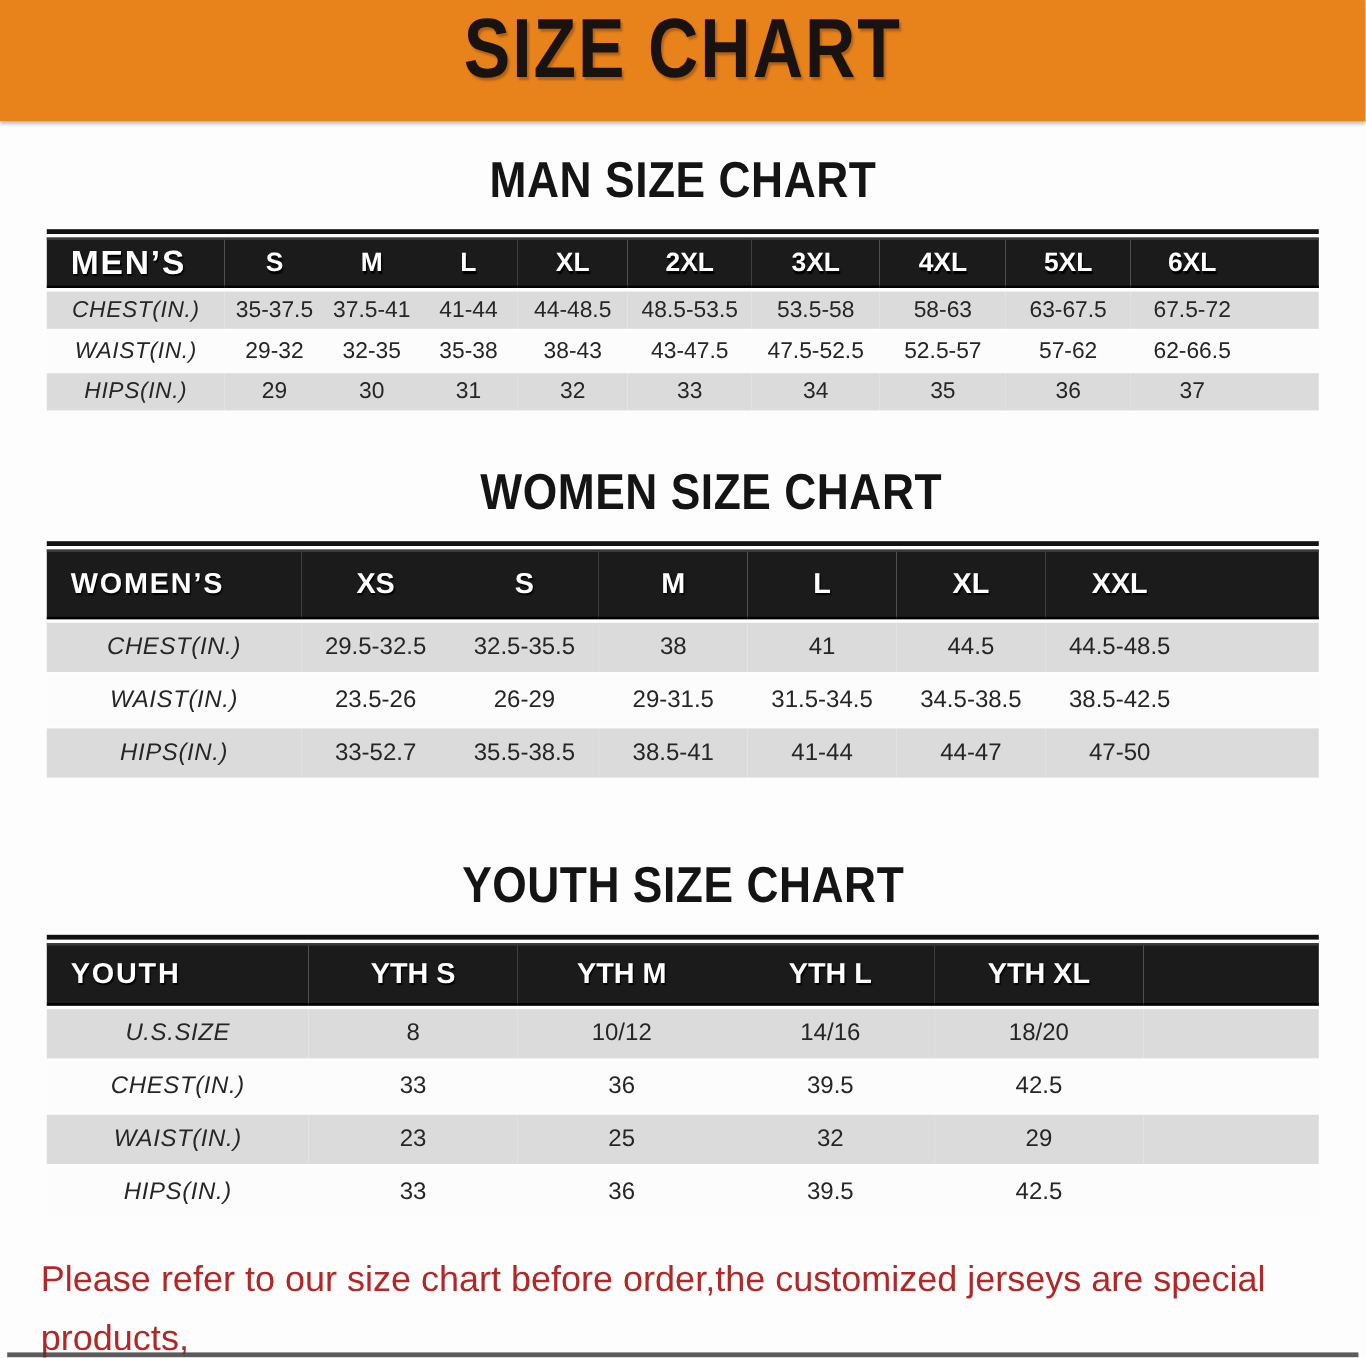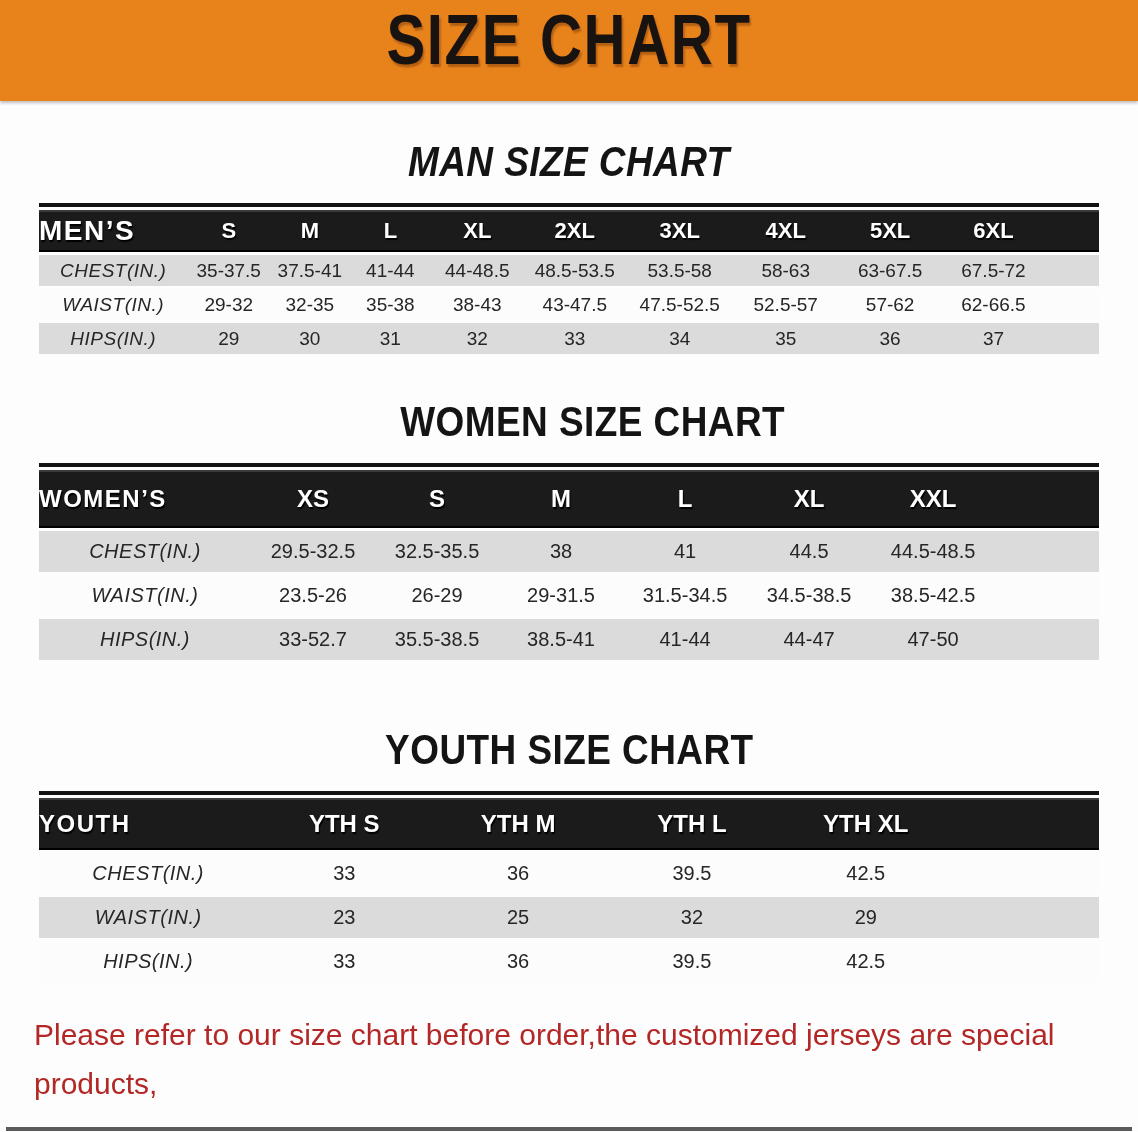--- a/index.html
+++ b/index.html
@@ -23,41 +23,41 @@
     white-space: nowrap; text-shadow: 2px 3px 2px rgba(80,30,0,0.35);
   }
 
   
   .section-heading { text-align: center; margin: 0; line-height: 1; }
   .section-heading .txt {
     display: inline-block; font-weight: 700; color: #141414;
     font-size: 42px; transform: scaleX(0.88); white-space: nowrap;
     letter-spacing: 0.5px;
   }
-  .h-man   { margin-top: 40px; font-style: italic; }
+  .h-man   { margin-top: 28px; }
   .h-women { margin-top: 44px; margin-left: 48px; }
   .h-youth { margin-top: 66px; }
 
   
   table.size-table {
     width: 1060px; margin: 20px auto 0;
     border-collapse: separate; border-spacing: 0 3px;
     border-top: 4px solid #121212;
     table-layout: fixed;
   }
   .size-table th, .size-table td { padding: 0; vertical-align: middle; }
 
   tr.hdr th {
     background: #1B1B1B; color: #FFFFFF; font-weight: 700;
     text-align: center; font-size: 22px;
     text-shadow: 1px 2px 1px #000;
     border-top: 2px solid #3A3A3A; border-bottom: 2px solid #000;
   }
   tr.hdr th.tbl-label {
-    text-align: left; 
+    text-align: left; padding-left: 20px;
     font-size: 28px; letter-spacing: 1.5px;
   }
   .t-men   tr.hdr th { height: 42px; }
   .t-women tr.hdr th { height: 58px; font-size: 24px; }
   .t-youth tr.hdr th { height: 52px; font-size: 24px; }
 
   tbody td { text-align: center; color: #262626; }
   .t-men   tbody td { height: 31px; font-size: 19px; }
   .t-women tbody td { height: 41px; font-size: 20px; }
   .t-youth tbody td { height: 41px; font-size: 20px; }
@@ -238,20 +238,28 @@
     <tr class="hdr">
       <th class="tbl-label">YOUTH</th>
       <th>YTH S</th>
       <th>YTH M</th>
       <th>YTH L</th>
       <th>YTH XL</th>
       <th></th>
     </tr>
   </thead>
   <tbody>
+    <tr class="r-gray">
+      <td class="row-label">U.S.SIZE</td>
+      <td>8</td>
+      <td>10/12</td>
+      <td>14/16</td>
+      <td>18/20</td>
+      <td></td>
+    </tr>
     <tr class="r-white">
       <td class="row-label">CHEST(IN.)</td>
       <td>33</td>
       <td>36</td>
       <td>39.5</td>
       <td>42.5</td>
       <td></td>
     </tr>
     <tr class="r-gray">
       <td class="row-label">WAIST(IN.)</td>

